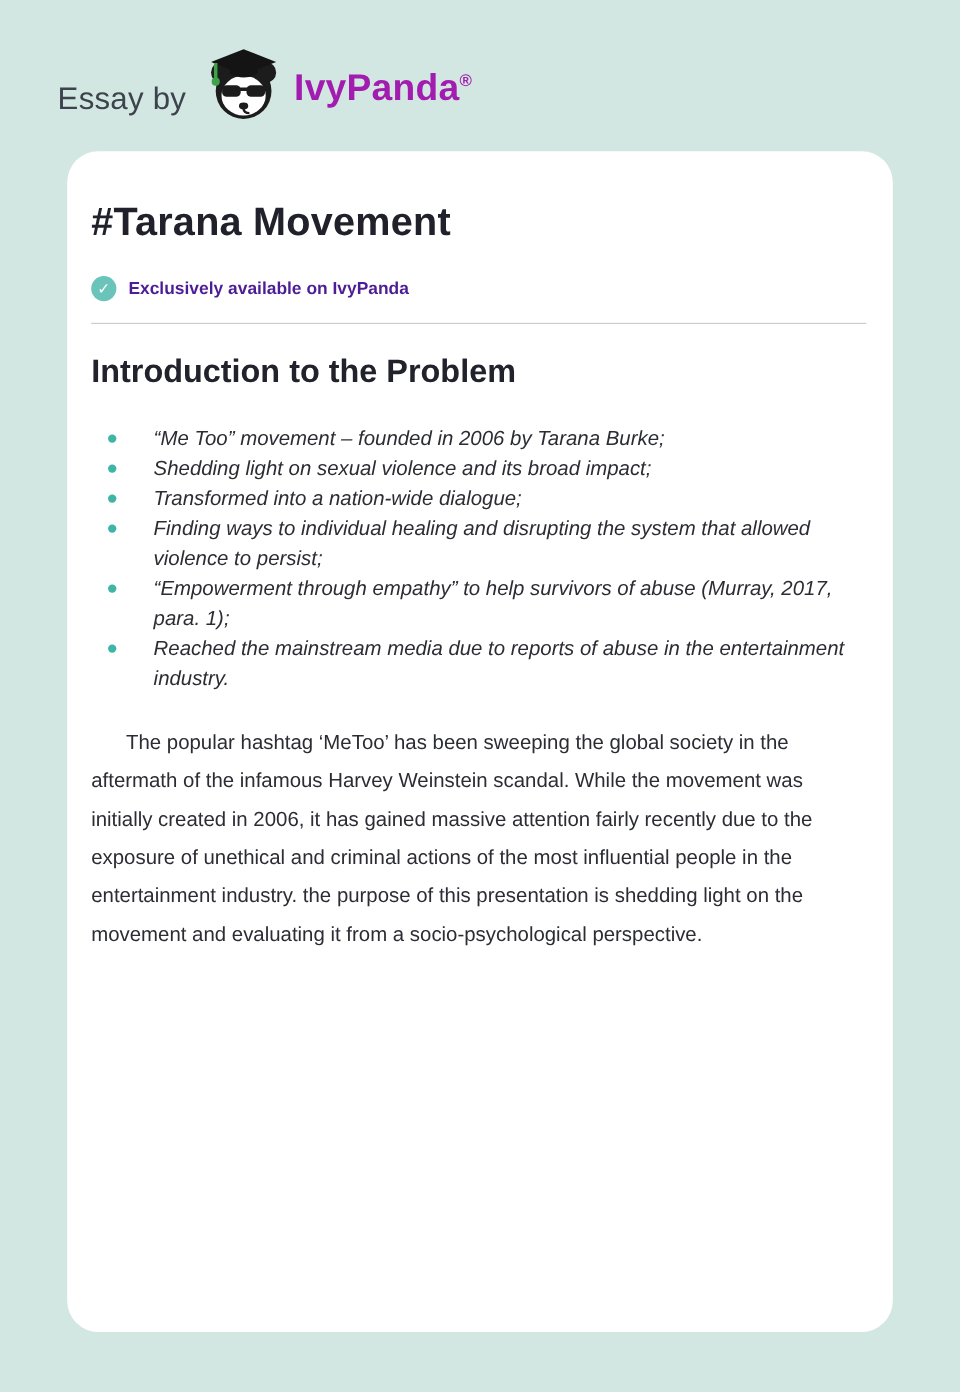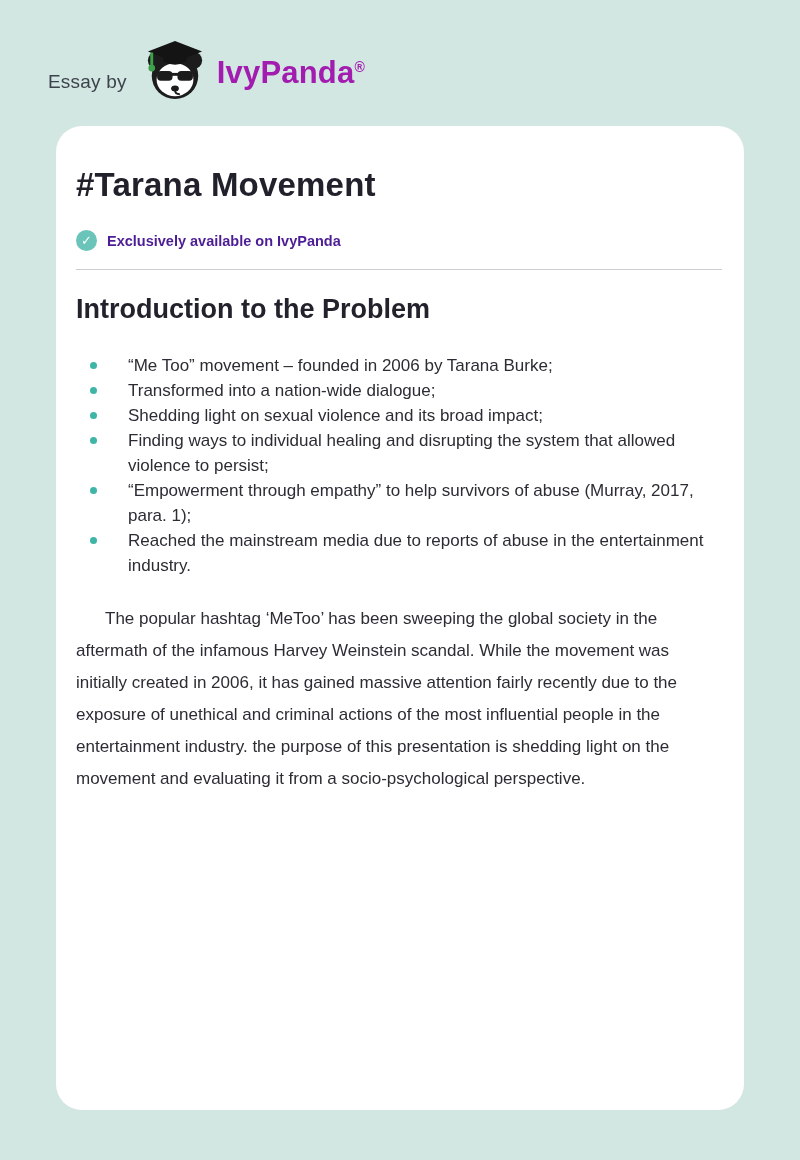--- a/index.html
+++ b/index.html
@@ -13,21 +13,21 @@
     overflow: hidden;
   }
   
   .header {
     display: flex;
     align-items: center;
     padding: 42px 0 0 48px;
     height: 104px;
   }
   .essay-by {
-    font-size: 19px;
+    font-size: 26px;
     font-weight: 400;
     color: #3d434d;
     letter-spacing: 0.2px;
     margin-top: 18px;
   }
   .logo {
     display: inline-block;
     width: 64px;
     height: 62px;
     margin: -6px 10px 0 16px;
@@ -92,20 +92,21 @@
   }
   .card h2 {
     font-size: 27px;
     font-weight: 700;
     color: #21222b;
     margin-bottom: 28px;
   }
   .bullet-list {
     list-style: none;
     margin-bottom: 25px;
+    font-style: italic;
   }
   .bullet-list li {
     position: relative;
     padding-left: 52px;
     font-size: 17px;
     line-height: 25px;
     color: #2c2d34;
   }
   .dot {
     position: absolute;
@@ -164,22 +165,22 @@
       <span class="check">✓</span>
       <span class="badge-label">Exclusively available on IvyPanda</span>
     </div>
 
     <hr class="divider">
 
     <h2>Introduction to the Problem</h2>
 
     <ul class="bullet-list">
       <li><span class="dot"></span><span>“Me Too” movement – founded in 2006 by Tarana Burke;</span></li>
+      <li><span class="dot"></span><span>Shedding light on sexual violence and its broad impact;</span></li>
       <li><span class="dot"></span><span>Transformed into a nation-wide dialogue;</span></li>
-      <li><span class="dot"></span><span>Shedding light on sexual violence and its broad impact;</span></li>
       <li><span class="dot"></span><span>Finding ways to individual healing and disrupting the system that allowed violence to persist;</span></li>
       <li><span class="dot"></span><span>“Empowerment through empathy” to help survivors of abuse (Murray, 2017, para. 1);</span></li>
       <li><span class="dot"></span><span>Reached the mainstream media due to reports of abuse in the entertainment industry.</span></li>
     </ul>
 
     <p class="intro-paragraph">The popular hashtag ‘MeToo’ has been sweeping the global society in the aftermath of the infamous Harvey Weinstein scandal. While the movement was initially created in 2006, it has gained massive attention fairly recently due to the exposure of unethical and criminal actions of the most influential people in the entertainment industry. the purpose of this presentation is shedding light on the movement and evaluating it from a socio-psychological perspective.</p>
 
   </main>
 
 </div>

